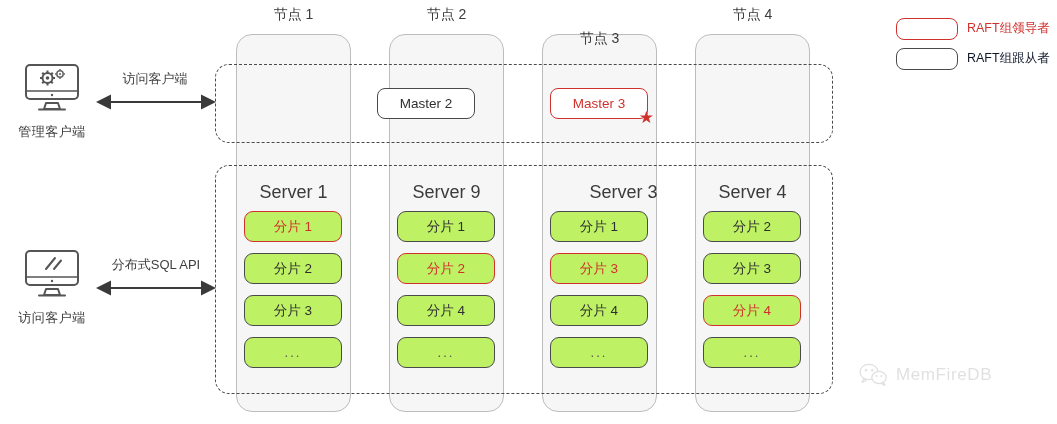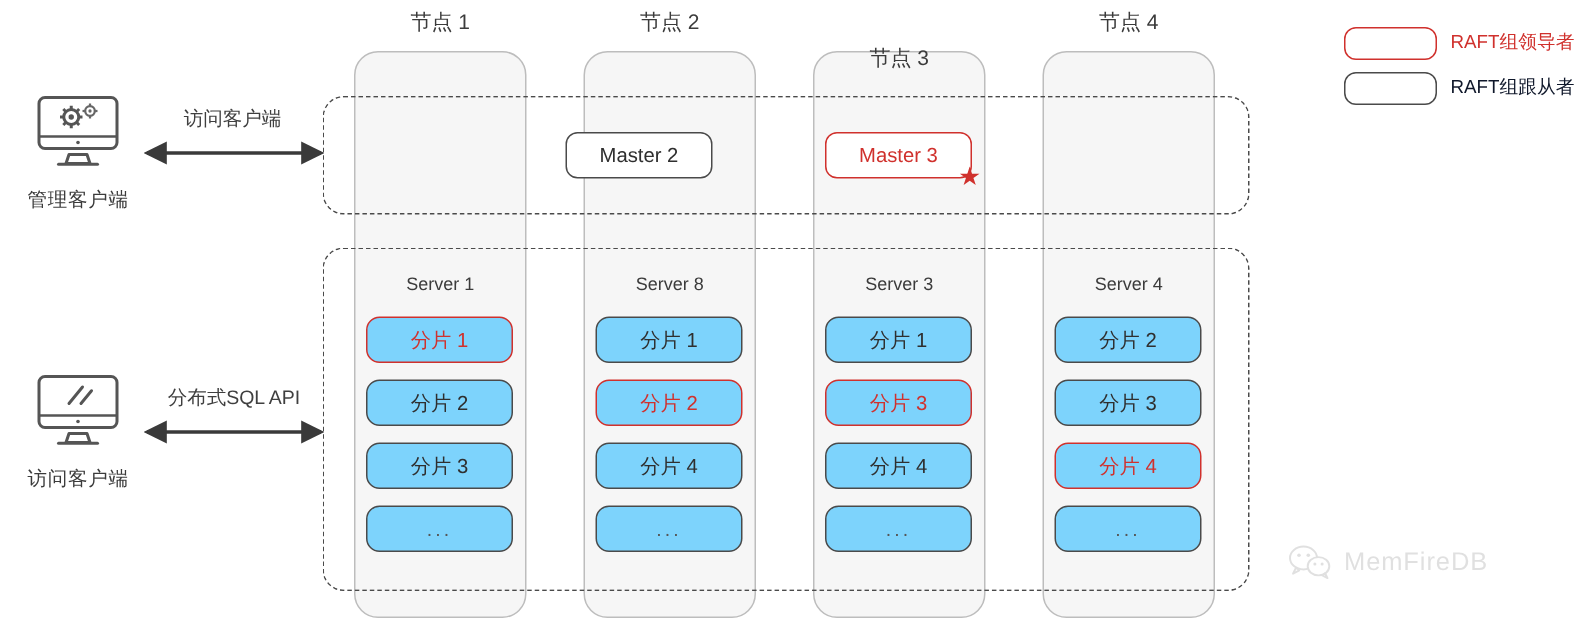--- a/index.html
+++ b/index.html
@@ -61,25 +61,25 @@
   }
   .master-box.leader{border-color:#d0312d;color:#d0312d;}
   .leader-star{
     position:absolute;right:-7px;bottom:-8px;
     font-size:17px;line-height:17px;color:#d0312d;
   }
 
   
   .server-title{
     position:absolute;top:182px;width:115px;text-align:center;
-    font-size:12px;color:#3b3b3b;white-space:nowrap;
+    font-size:18px;color:#3b3b3b;white-space:nowrap;
   }
   .shard-box{
     position:absolute;width:98px;height:31px;
-    border:1.4px solid #4a4a4a;border-radius:9px;background:#7dd3fc;
+    border:1.4px solid #4a4a4a;border-radius:9px;background:#bef264;
     box-sizing:border-box;
     display:flex;align-items:center;justify-content:center;
     font-size:13.5px;color:#2f2f2f;white-space:nowrap;
   }
   .shard-box.leader{border-color:#d0312d;color:#d0312d;}
   .shard-box .dots{letter-spacing:2px;font-size:13px;color:#555;}
 
   
   #legend{position:absolute;left:896px;top:16px;}
   .legend-row{display:flex;align-items:center;height:25px;margin-bottom:5px;}
@@ -185,22 +185,22 @@
   <div class="node-title" style="left:542px;margin-top:24px;">节点 3</div>
   <div class="node-title" style="left:695px;">节点 4</div>
 
   <div class="master-box" style="left:377px;">Master 2</div>
   <div class="master-box leader" style="left:550px;">
     <span>Master 3</span>
     <span class="leader-star">★</span>
   </div>
 
   <div class="server-title" style="left:236px;">Server 1</div>
-  <div class="server-title" style="left:389px;">Server 8</div>
-  <div class="server-title" style="left:542px;">Server 3</div>
+  <div class="server-title" style="left:389px;">Server 9</div>
+  <div class="server-title" style="left:566px;">Server 3</div>
   <div class="server-title" style="left:695px;">Server 4</div>
 
   <div class="shard-box leader" style="left:244px;top:211px;">分片 1</div>
   <div class="shard-box" style="left:244px;top:253px;">分片 2</div>
   <div class="shard-box" style="left:244px;top:295px;">分片 3</div>
   <div class="shard-box" style="left:244px;top:337px;">
       <span class="dots">...</span>
     </div>
 
   <div class="shard-box" style="left:397px;top:211px;">分片 1</div>

